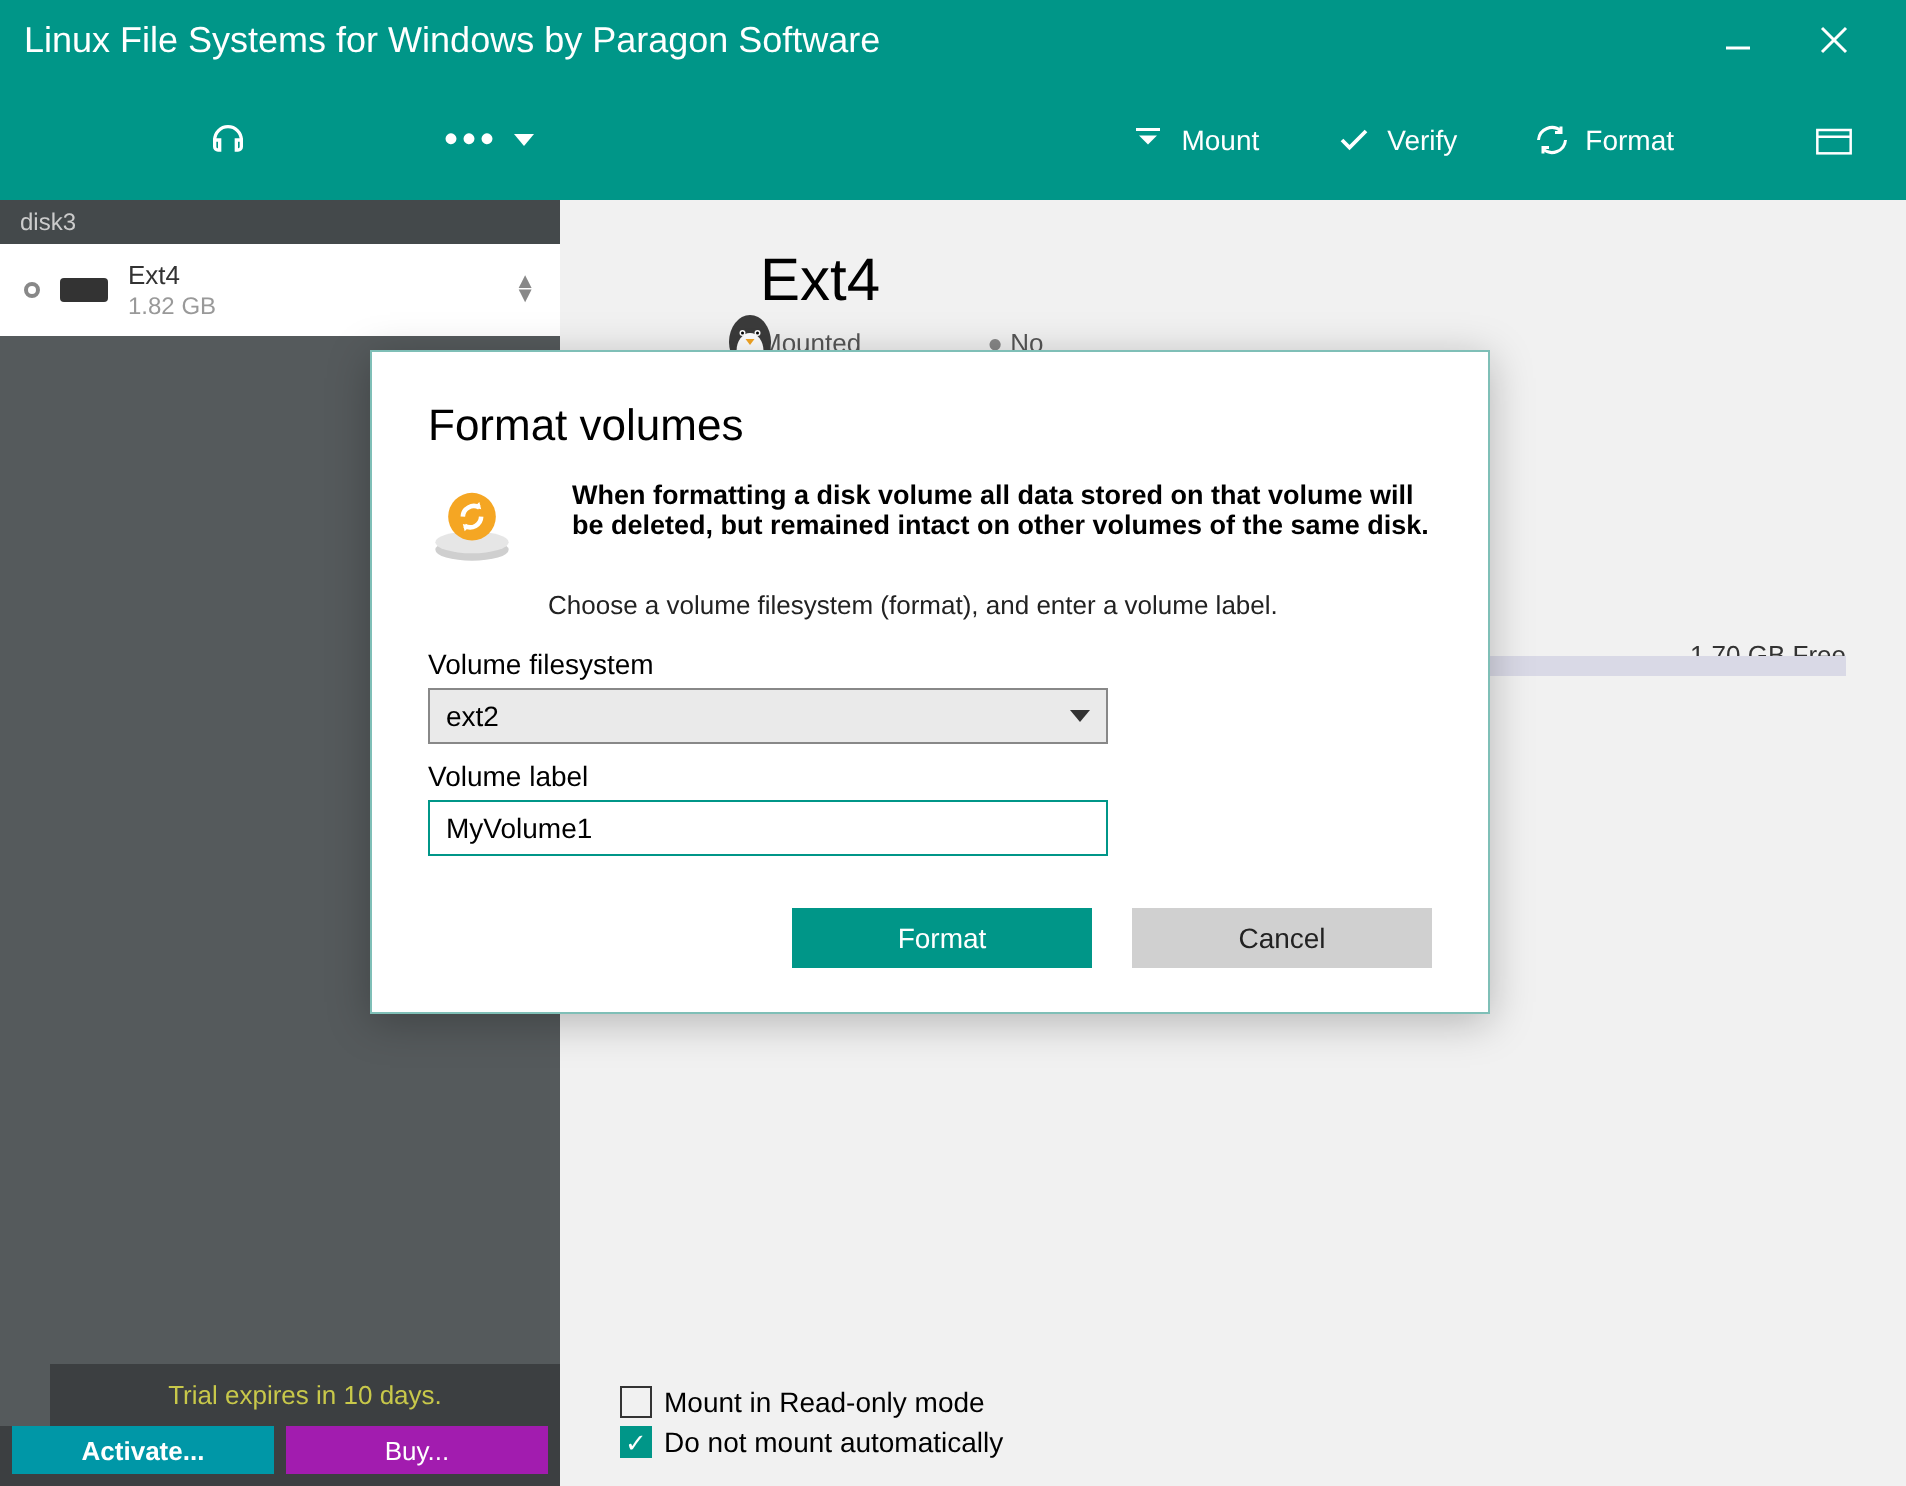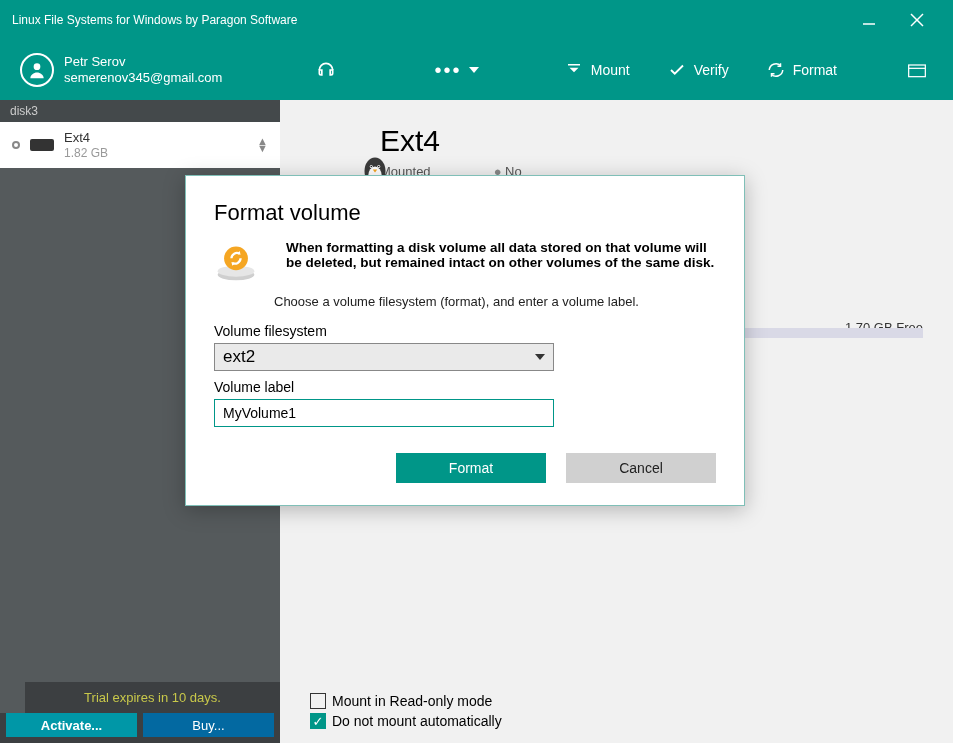--- a/index.html
+++ b/index.html
@@ -2,21 +2,21 @@
 <html><head>
 <meta charset="utf-8">
 <style>
   * { box-sizing: border-box; margin: 0; padding: 0; font-family: "Segoe UI", Arial, sans-serif; }
   html, body { width: 953px; height: 743px; overflow: hidden; background: #fff; }
 
   
   .titlebar {
     height: 40px; background: #009688; color: #fff;
     display: flex; align-items: center; padding: 0 12px;
-    font-size: 12px;
+    font-size: 18px;
   }
   .titlebar .spacer { flex: 1; }
   .titlebar .win-btn { width: 48px; height: 40px; display: flex; align-items: center; justify-content: center; }
   .titlebar svg { stroke: #fff; }
 
   
   .toolbar {
     height: 60px; background: #009688; color: #fff;
     display: flex; align-items: center; padding: 0 20px; gap: 10px;
   }
@@ -62,21 +62,21 @@
   .vol-caret { color: #888; font-size: 11px; line-height: 0.6; }
 
   .sidebar-spacer { flex: 1; }
   .trial-bar { text-align: center; padding: 8px 0; color: #c8c84a; font-size: 13px; background:#3c3f41;margin-left:25px; }
   .side-btns { display: flex; background:#3c3f41; padding:0 6px 6px 6px; gap:6px;}
   .side-btn {
     flex: 1; height: 24px; color: #fff; font-size: 13px;
     display: flex; align-items: center; justify-content: center; cursor: pointer;
   }
   .side-btn.activate { background: #0097a7; font-weight: bold; }
-  .side-btn.buy { background: #0369a1; }
+  .side-btn.buy { background: #a21caf; }
 
   
   .content { flex: 1; background: #f1f1f1; position: relative; padding: 0; }
   .content-inner { padding: 24px 40px 0 100px; position:relative;}
   .penguin { position:absolute; left:80px; top:56px; width:30px;}
   h1.vol-title { font-size: 30px; font-weight: 400; margin-bottom: 6px; }
   .kv { font-size: 13px; color:#555;}
   .kv .key { display:inline-block; width:110px;}
   .nodot { color:#888;}
   .free-line { position:absolute; right:30px; top:220px; font-size:13px; color:#333;}
@@ -100,21 +100,21 @@
   .warn-row { display:flex; gap:28px; margin-bottom:6px;}
   .warn-icon {
     width:44px; flex:0 0 44px;
   }
   .warn-text { font-size: 13.5px; }
   .warn-text b { font-weight: 700; }
   .warn-sub { font-size: 13px; margin: 6px 0 14px 60px; color:#222;}
   .field-label { font-size: 14px; margin: 8px 0 4px 0; }
   .select {
     width: 340px; height: 28px; border:1px solid #888; background:#eaeaea;
-    display:flex; align-items:center; padding:0 8px; font-size:17px;
+    display:flex; align-items:center; padding:0 8px; font-size:14px;
     justify-content:space-between; cursor:pointer;
   }
   .textin {
     width: 340px; height: 28px; border:1px solid #009688;
     padding:0 8px; font-size:14px; outline:none;
   }
   .modal-btns { display:flex; justify-content:flex-end; gap:20px; margin-top:26px;}
   .btn {
     width:150px; height:30px; font-size:14px; display:flex;
     align-items:center; justify-content:center; cursor:pointer; border:none;
@@ -135,32 +135,20 @@
   </div>
   <div class="win-btn">
     <svg width="16" height="16">
         <line x1="2" y1="2" x2="14" y2="14" stroke-width="1.5"></line>
         <line x1="14" y1="2" x2="2" y2="14" stroke-width="1.5"></line>
       </svg>
   </div>
 </div>
 
 <div class="toolbar">
-  <div class="user-block">
-    <div class="avatar">
-      <svg width="20" height="20" viewBox="0 0 24 24">
-          <circle cx="12" cy="8" r="4"></circle>
-          <path d="M4 22c0-4 4-7 8-7s8 3 8 7" fill="#fff"></path>
-        </svg>
-    </div>
-    <div class="user-text">
-      <div>Petr Serov</div>
-      <div>semerenov345@gmail.com</div>
-    </div>
-  </div>
 
   <div style="width:60px"></div>
   <div class="toolbar-btn">
     <svg width="20" height="20" viewBox="0 0 24 24" stroke-width="2">
         <path d="M4 12a8 8 0 0 1 16 0"></path>
         <path d="M4 12v4a2 2 0 0 0 2 2h1v-6H4zM20 12v4a2 2 0 0 1-2 2h-1v-6h3z"></path>
       </svg>
   </div>
 
   <div style="width:50px"></div>
@@ -251,21 +239,21 @@
       </div>
       <div class="opt-row">
         <div class="cb checked"></div>
         <span>Do not mount automatically</span>
       </div>
     </div>
   </div>
 </div>
 
 <div class="modal">
-  <h2>Format volume</h2>
+  <h2>Format volumes</h2>
 
   <div class="warn-row">
     <div class="warn-icon">
       <svg width="44" height="44" viewBox="0 0 48 48">
         <ellipse cx="24" cy="38" rx="20" ry="6" fill="#cfcfcf"></ellipse>
         <ellipse cx="24" cy="34" rx="20" ry="6" fill="#e6e6e6"></ellipse>
         <circle cx="24" cy="20" r="13" fill="#f5a623"></circle>
         <path d="M19 20a6 6 0 0 1 9-5M29 20a6 6 0 0 1-9 5" stroke="#fff" stroke-width="2.5" fill="none"></path>
         <path d="M28 12l1 4-4-1M20 28l-1-4 4 1" fill="#fff"></path>
       </svg>

